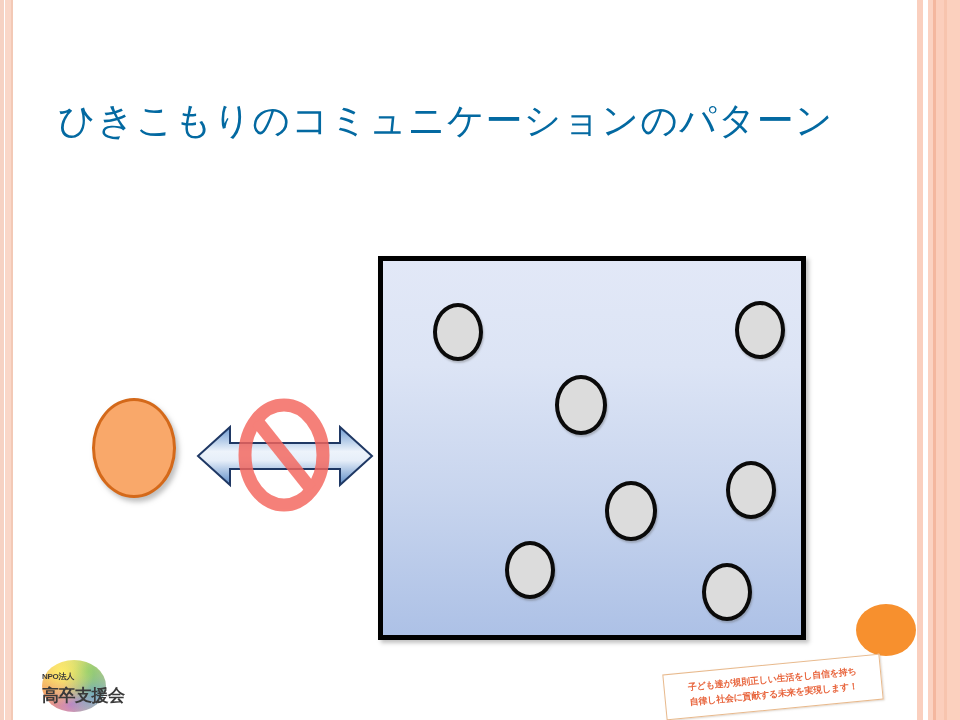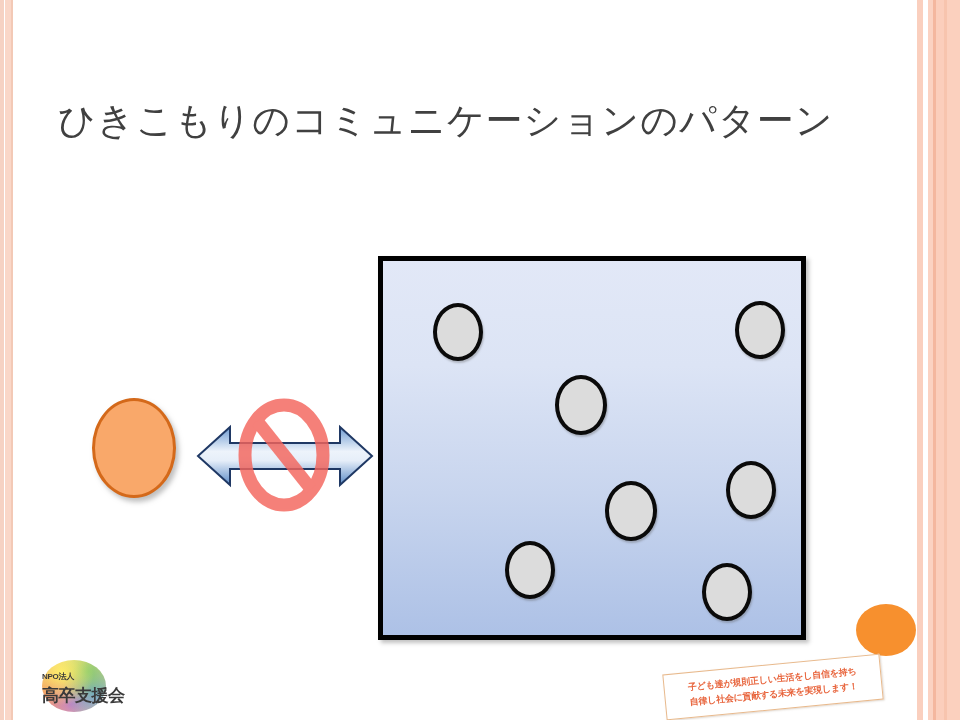--- a/index.html
+++ b/index.html
@@ -36,21 +36,21 @@
   .stripe-r6 { left: 947px; width: 13px; background: #FBD0BE; }
 
   
   #title {
     position: absolute;
     left: 58px;
     top: 96px;
     font-family: "Liberation Serif", "DejaVu Serif", serif;
     font-size: 37px;
     letter-spacing: 1px;
-    color: #404040;
+    color: #0369a1;
     white-space: nowrap;
   }
 
   
   #group-box {
     position: absolute;
     left: 378px;
     top: 256px;
     width: 418px;
     height: 374px;

